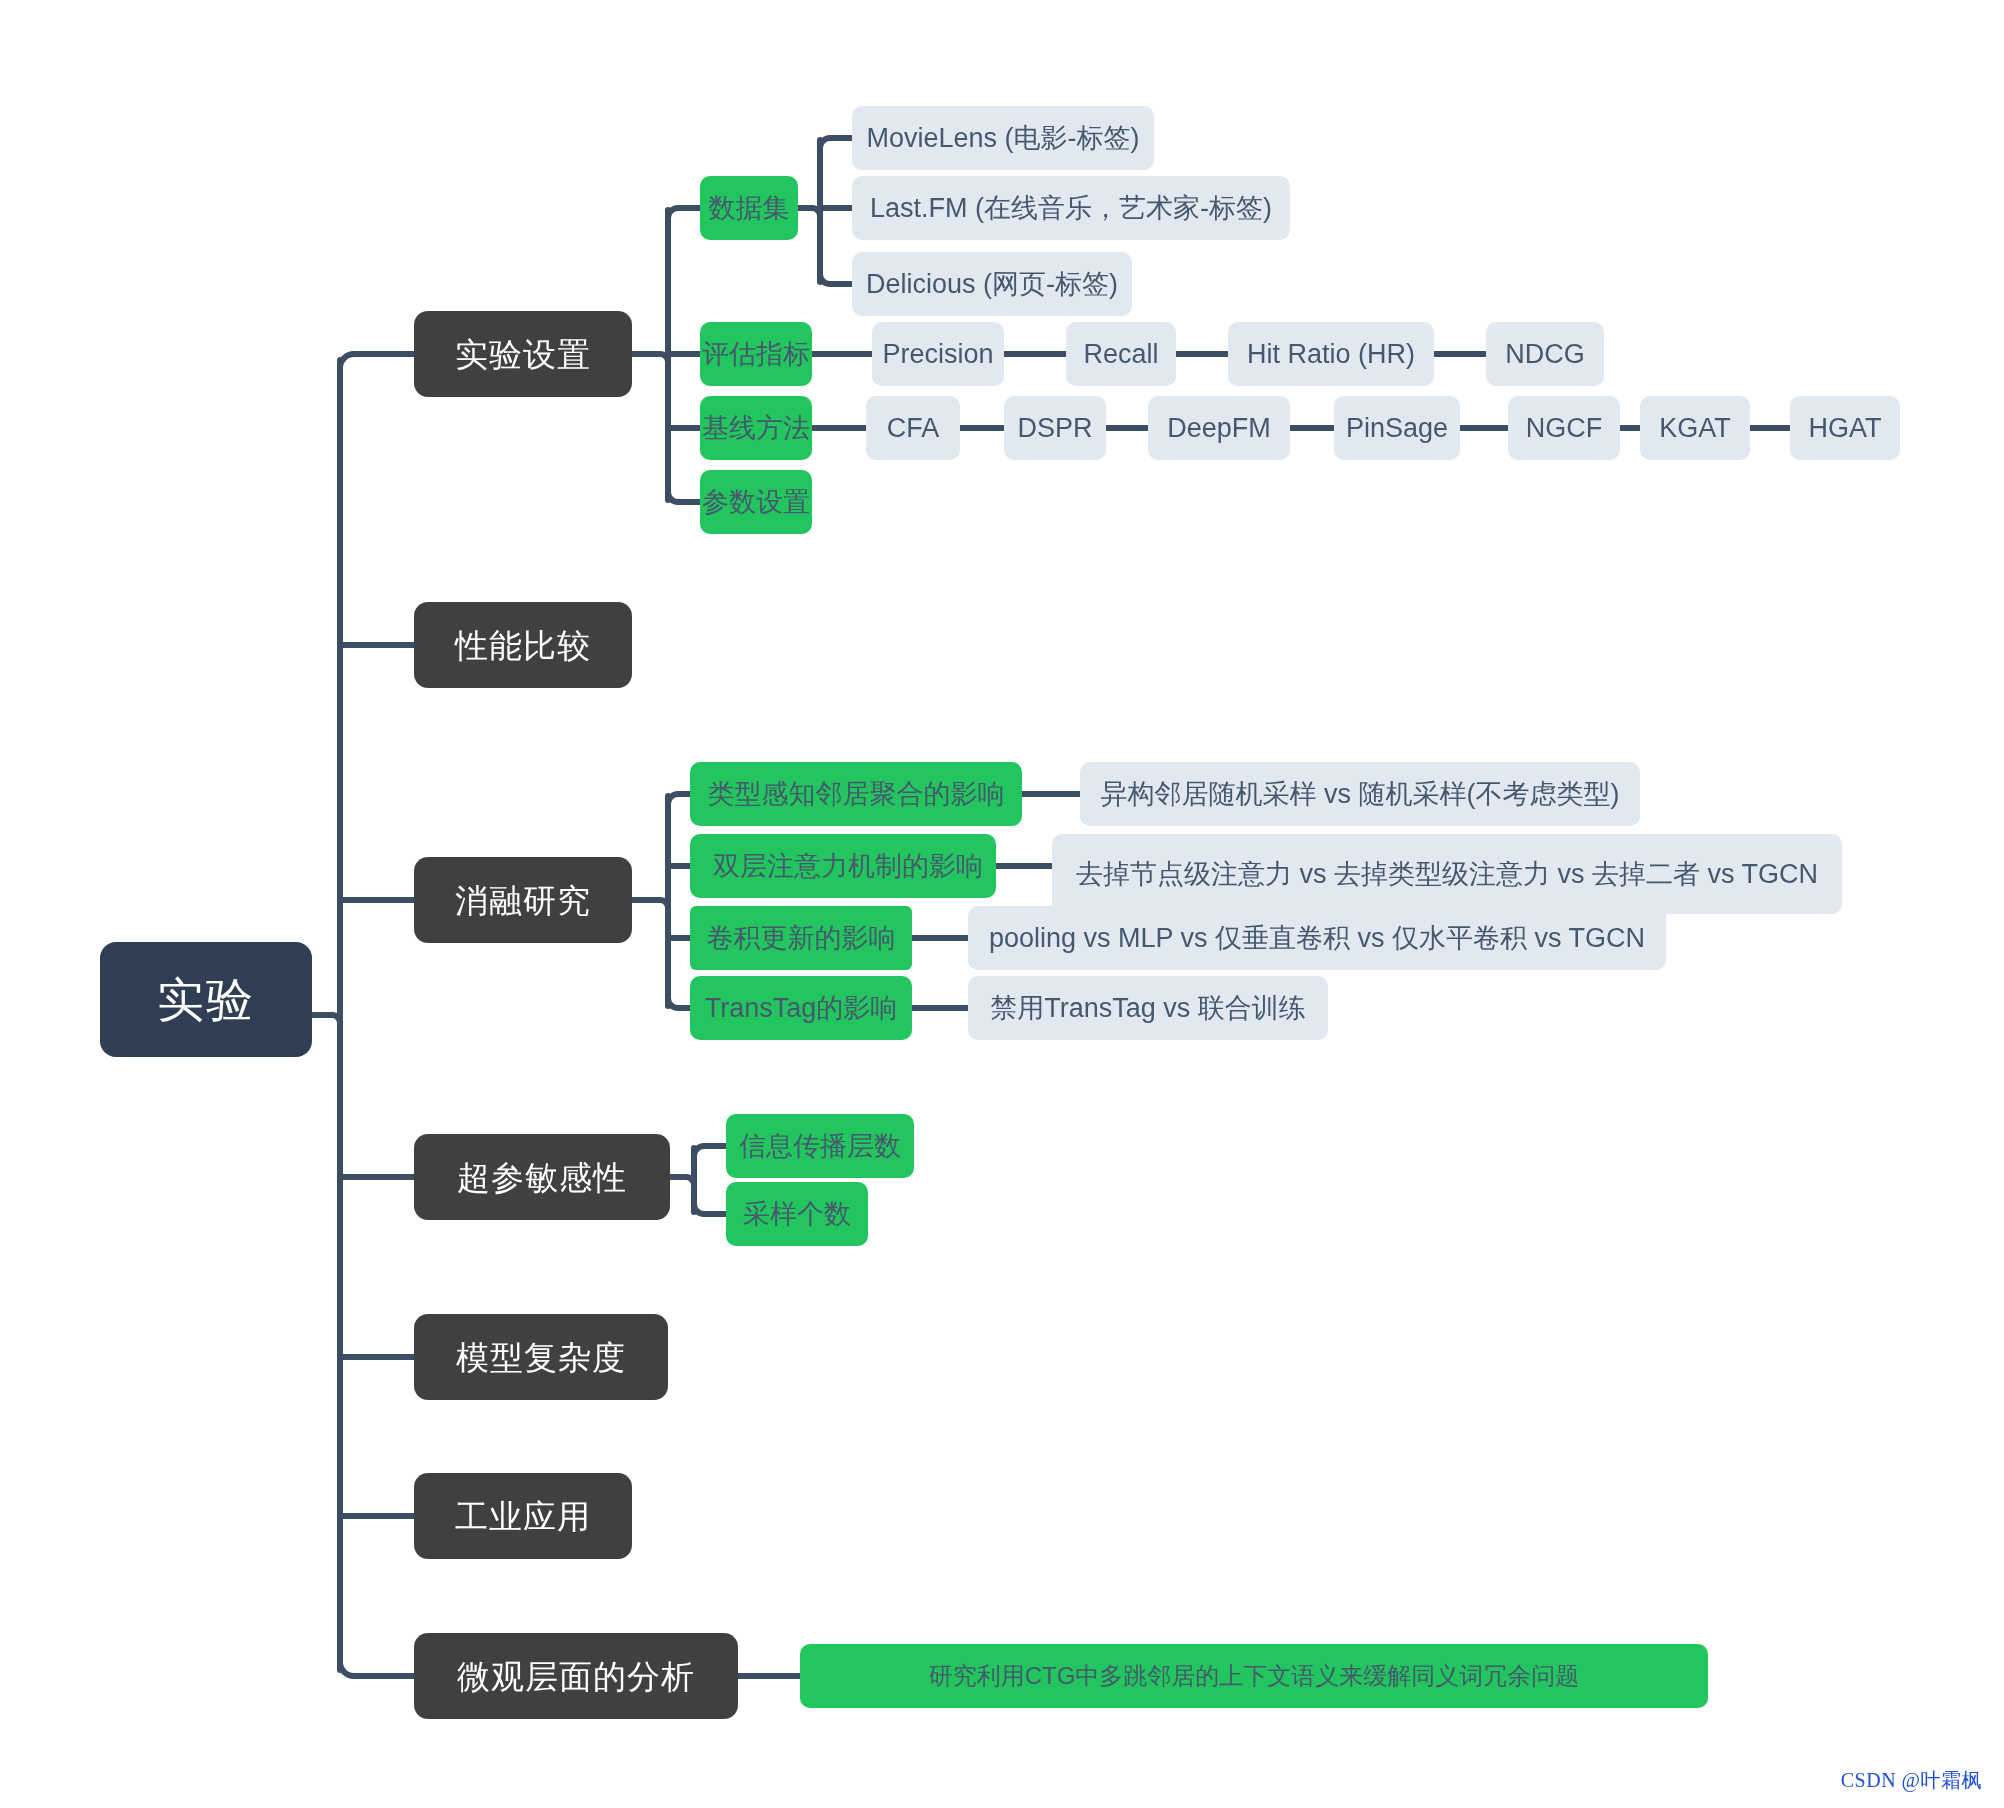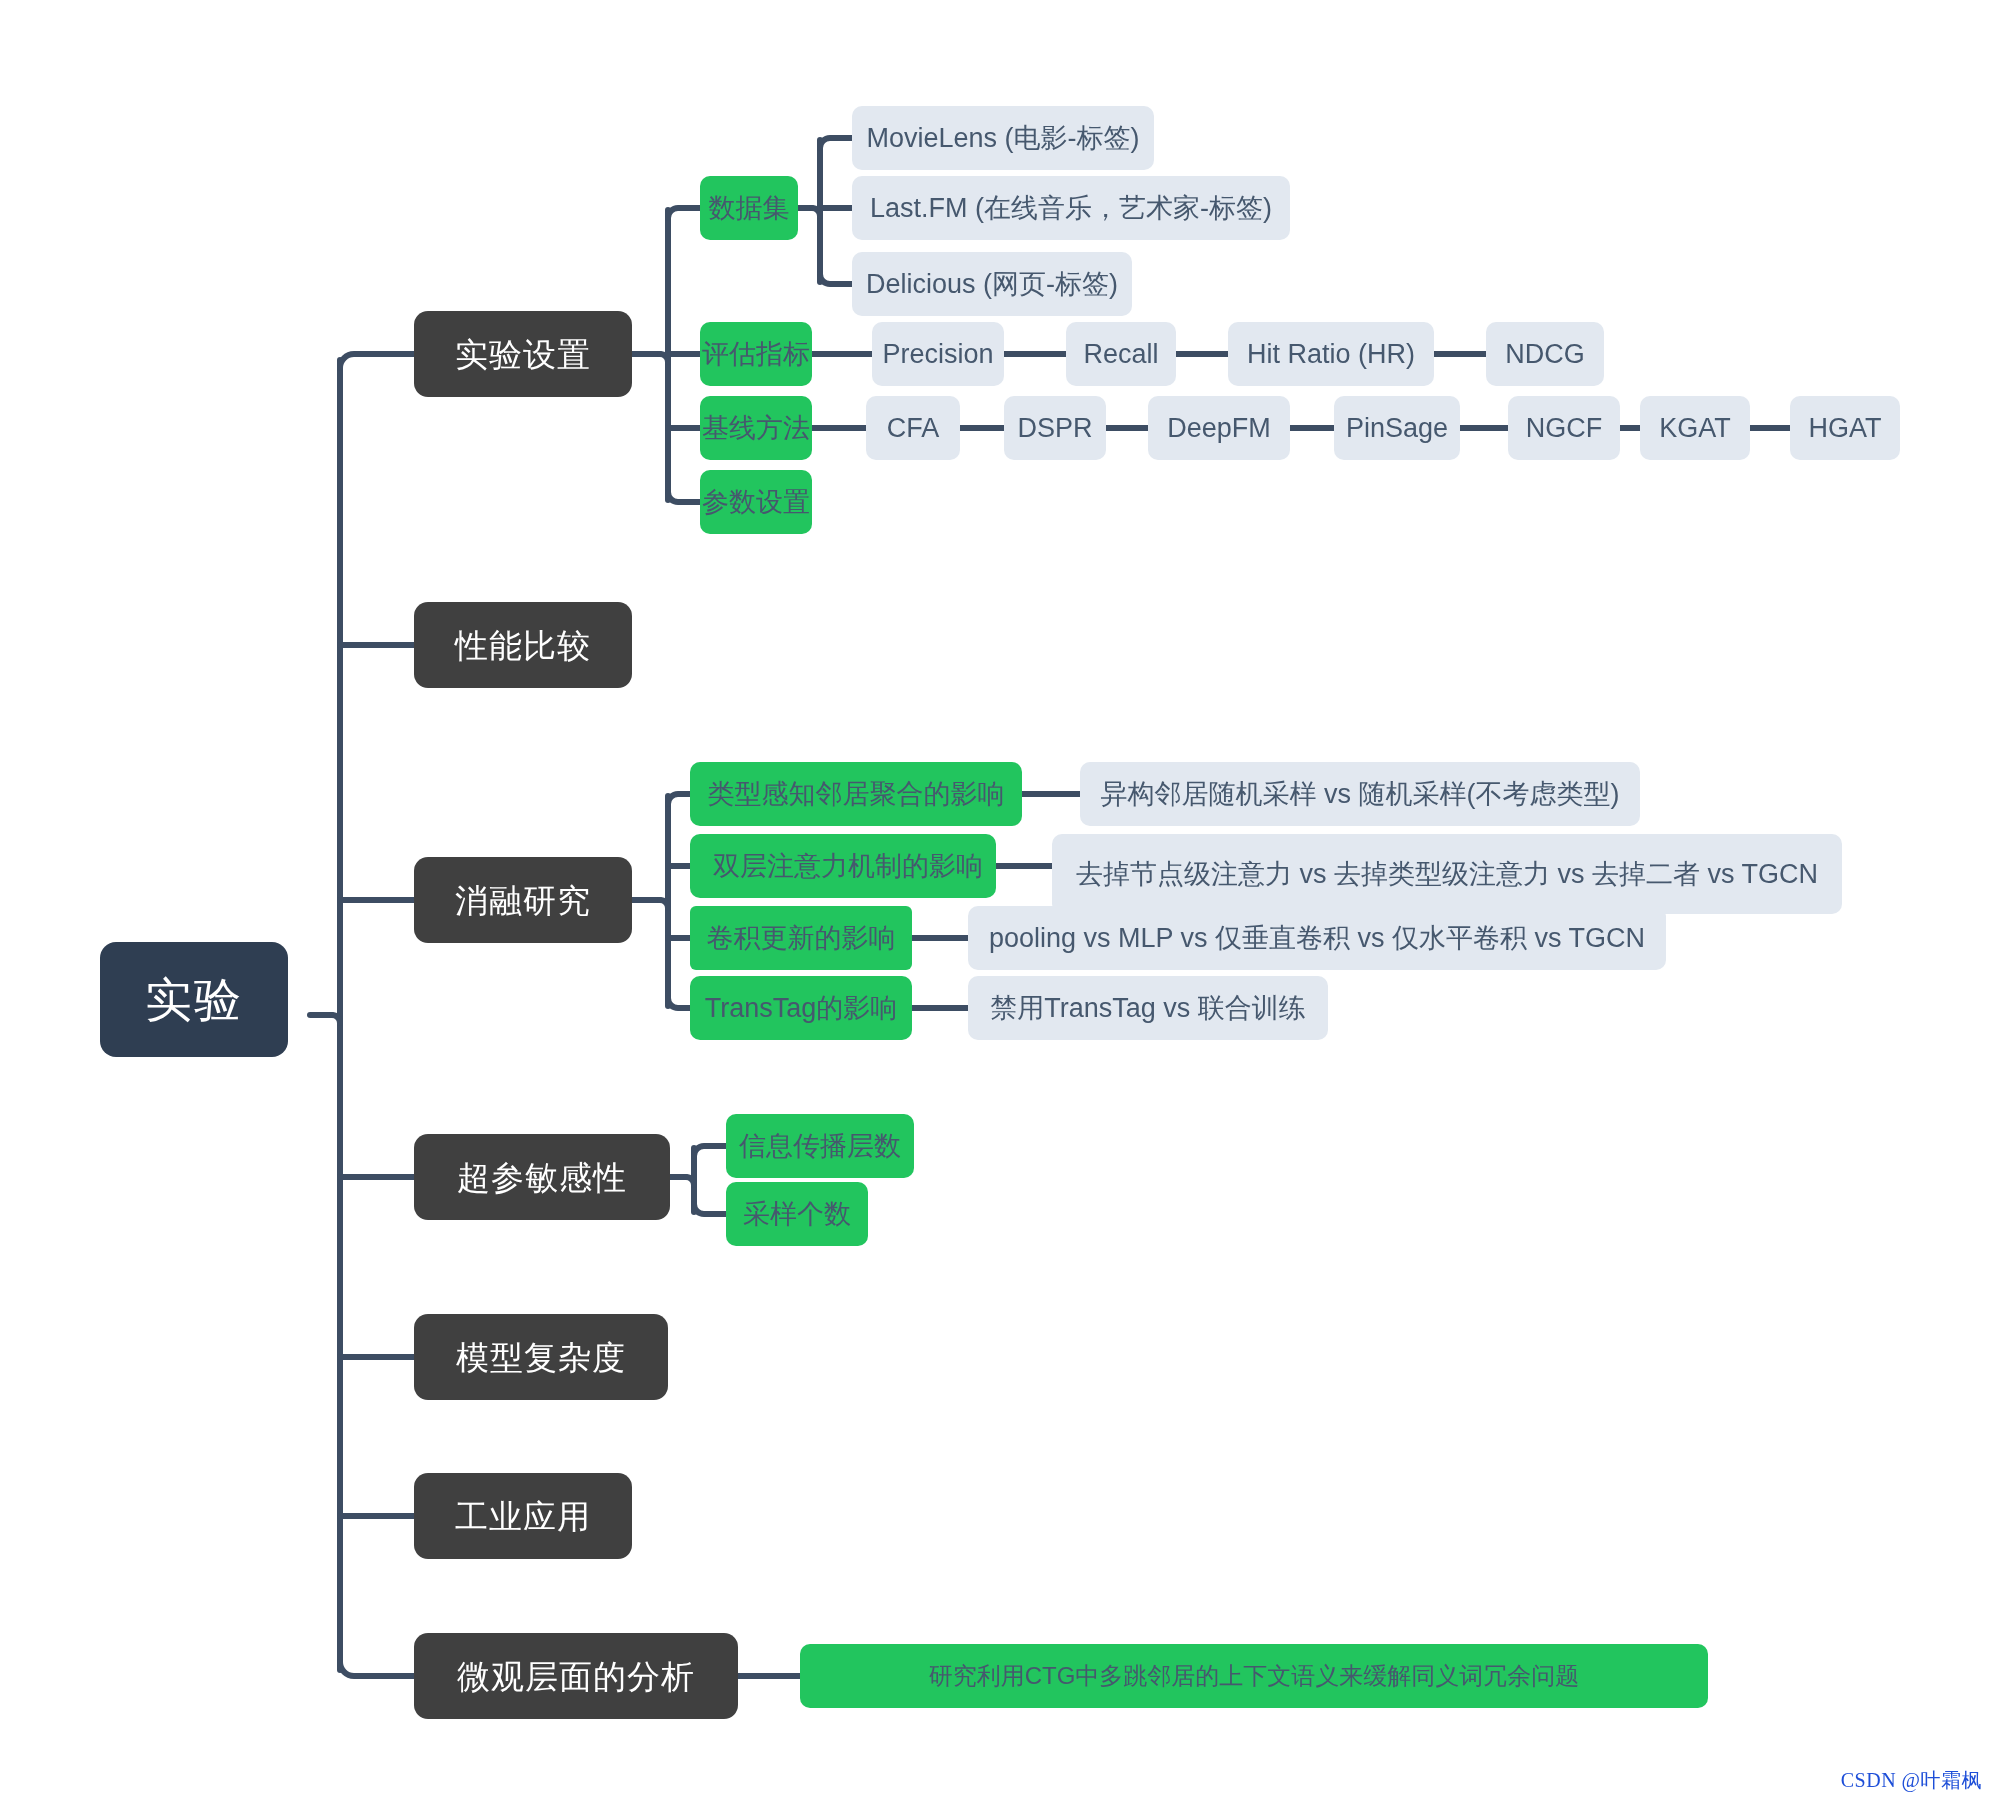--- a/index.html
+++ b/index.html
@@ -156,21 +156,21 @@
       <path d="M 670 1177 L 686 1177"></path>
       <path d="M 694 1148 L 694 1212"></path>
       <path d="M 686 1177 A 8 8 0 0 1 694 1185"></path>
       <path d="M 694 1156 A 10 10 0 0 1 704 1146 L 726 1146"></path>
       <path d="M 694 1204 A 10 10 0 0 0 704 1214 L 726 1214"></path>
 
       <path d="M 738 1676 L 800 1676"></path>
     </g>
   </svg>
 
-  <div class="node root" style="left:100px; top:942px; width:188px; height:115px;">
+  <div class="node root" style="left:100px; top:942px; width:212px; height:115px;">
     <span>实验</span>
   </div>
 
   <div class="node lvl1" style="left:414px; top:311px; width:218px; height:86px;">
     <span>实验设置</span>
   </div>
 
   <div class="node lvl1" style="left:414px; top:602px; width:218px; height:86px;">
     <span>性能比较</span>
   </div>

